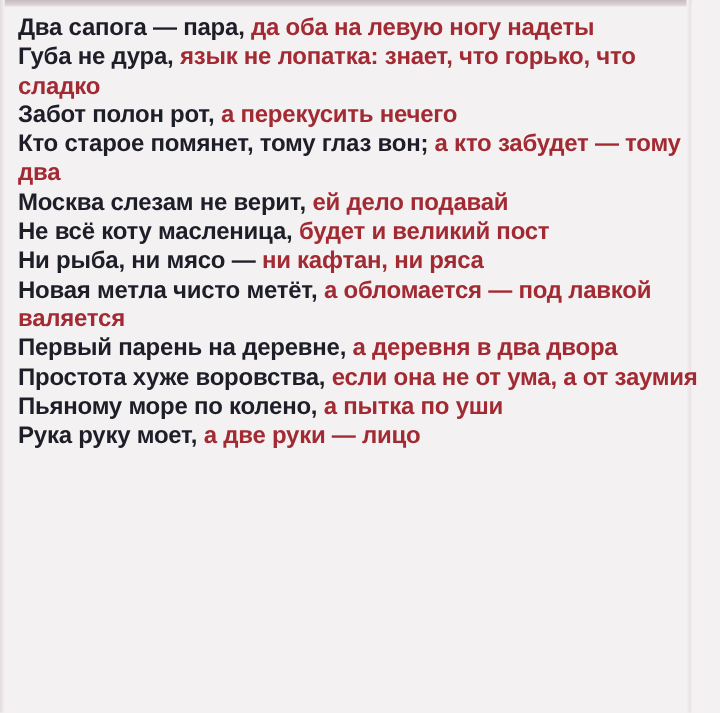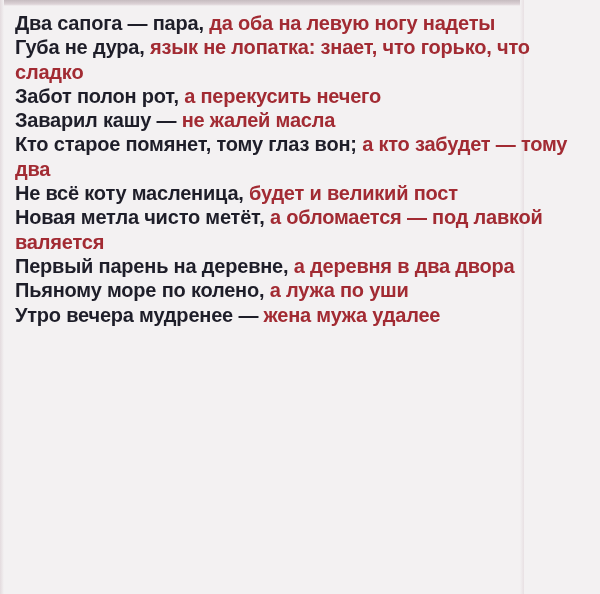--- a/index.html
+++ b/index.html
@@ -7,21 +7,21 @@
     width: 600px;
     height: 594px;
     overflow: hidden;
   }
   body {
     background: #f3f1f2;
     font-family: "Liberation Sans", "DejaVu Sans", sans-serif;
   }
   .page {
     position: relative;
-    width: 524px;
+    width: 576px;
     height: 594px;
     background: #f3f1f2;
   }
   .top-edge {
     position: absolute;
     top: 0; left: 0;
     width: 100%;
     height: 6px;
     background: linear-gradient(to bottom, #c6bcc0, #ddd3d7 70%, #f3f1f2);
   }
@@ -57,21 +57,23 @@
 
 <div class="page">
   <div class="top-edge"></div>
   <div class="side-edge-left"></div>
   <div class="side-edge-right"></div>
 
   <div class="proverbs-list">
     <p class="proverb"><span class="setup">Два сапога — пара, </span><span class="continuation">да оба на левую ногу надеты</span></p>
     <p class="proverb"><span class="setup">Губа не дура, </span><span class="continuation">язык не лопатка: знает, что горько, что сладко</span></p>
     <p class="proverb"><span class="setup">Забот полон рот, </span><span class="continuation">а перекусить нечего</span></p>
-    <p class="proverb"><span class="setup">Заварил кашу — </span><span class="continuation">не жалей масла</span></p>
     <p class="proverb"><span class="setup">Кто старое помянет, тому глаз вон; </span><span class="continuation">а кто забудет — тому два</span></p>
+    <p class="proverb"><span class="setup">Москва слезам не верит, </span><span class="continuation">ей дело подавай</span></p>
     <p class="proverb"><span class="setup">Не всё коту масленица, </span><span class="continuation">будет и великий пост</span></p>
+    <p class="proverb"><span class="setup">Ни рыба, ни мясо — </span><span class="continuation">ни кафтан, ни ряса</span></p>
     <p class="proverb"><span class="setup">Новая метла чисто метёт, </span><span class="continuation">а обломается — под лавкой валяется</span></p>
     <p class="proverb"><span class="setup">Первый парень на деревне, </span><span class="continuation">а деревня в два двора</span></p>
-    <p class="proverb"><span class="setup">Пьяному море по колено, </span><span class="continuation">а лужа по уши</span></p>
-    <p class="proverb"><span class="setup">Утро вечера мудренее — </span><span class="continuation">жена мужа удалее</span></p>
+    <p class="proverb"><span class="setup">Простота хуже воровства, </span><span class="continuation">если она не от ума, а от заумия</span></p>
+    <p class="proverb"><span class="setup">Пьяному море по колено, </span><span class="continuation">а пытка по уши</span></p>
+    <p class="proverb"><span class="setup">Рука руку моет, </span><span class="continuation">а две руки — лицо</span></p>
   </div>
 </div>
 
 </body></html>

